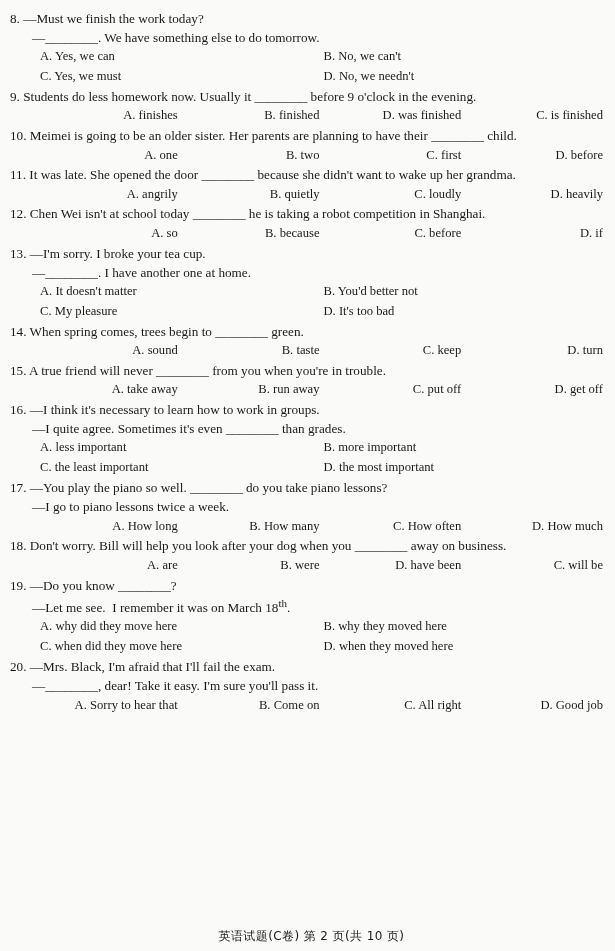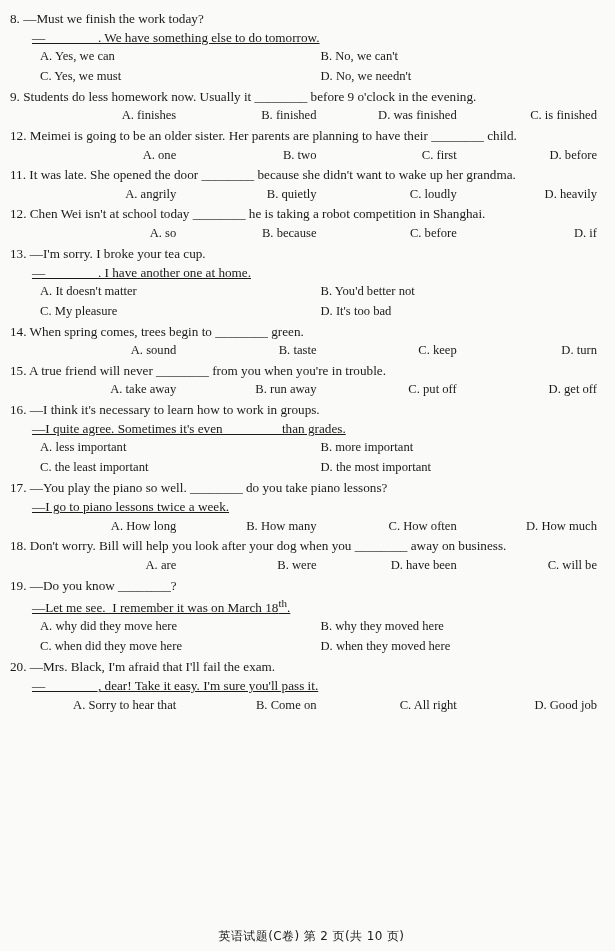--- a/index.html
+++ b/index.html
@@ -12,39 +12,38 @@
     height: 951px;
     font-family: "Liberation Serif", "DejaVu Serif", serif;
     color: #1a1a1a;
     overflow: hidden;
     position: relative;
   }
   .page {
     width: 615px;
     height: 951px;
     box-sizing: border-box;
-    padding: 10px 14px 0 10px;
+    padding: 10px 8px 0 10px;
     position: relative;
     
     background:
       linear-gradient(rgba(0,0,0,0.012), rgba(0,0,0,0.012)),
       #fdfdfb;
   }
   .q {
     margin-bottom: 2px;
   }
   .stem {
     font-size: 13.2px;
     line-height: 1.38;
     white-space: pre-wrap;
     margin: 0 0 1px 0;
   }
   .stem.indent {
     padding-left: 22px;
-    text-decoration: underline;
   }
   .opts {
     display: flex;
     font-size: 12.6px;
     line-height: 1.42;
     padding-left: 30px;
     margin: 0 0 2px 0;
   }
   .opts.cols4 > .opt { width: 25%; text-align: right; }
   .opts.cols2 > .opt { width: 50%; font-family: Liberation Serif, serif; }
@@ -95,21 +94,21 @@
     <div class="stem">9. Students do less homework now. Usually it ________ before 9 o'clock in the evening.</div>
     <div class="opts cols4">
       <div class="opt">A. finishes</div>
       <div class="opt">B. finished</div>
       <div class="opt">D. was finished</div>
       <div class="opt">C. is finished</div>
     </div>
   </div>
 
   <div class="q">
-    <div class="stem">12. Meimei is going to be an older sister. Her parents are planning to have their ________ child.</div>
+    <div class="stem">10. Meimei is going to be an older sister. Her parents are planning to have their ________ child.</div>
     <div class="opts cols4">
       <div class="opt">A. one</div>
       <div class="opt">B. two</div>
       <div class="opt">C. first</div>
       <div class="opt">D. before</div>
     </div>
   </div>
 
   <div class="q">
     <div class="stem">11. It was late. She opened the door ________ because she didn't want to wake up her grandma.</div>

